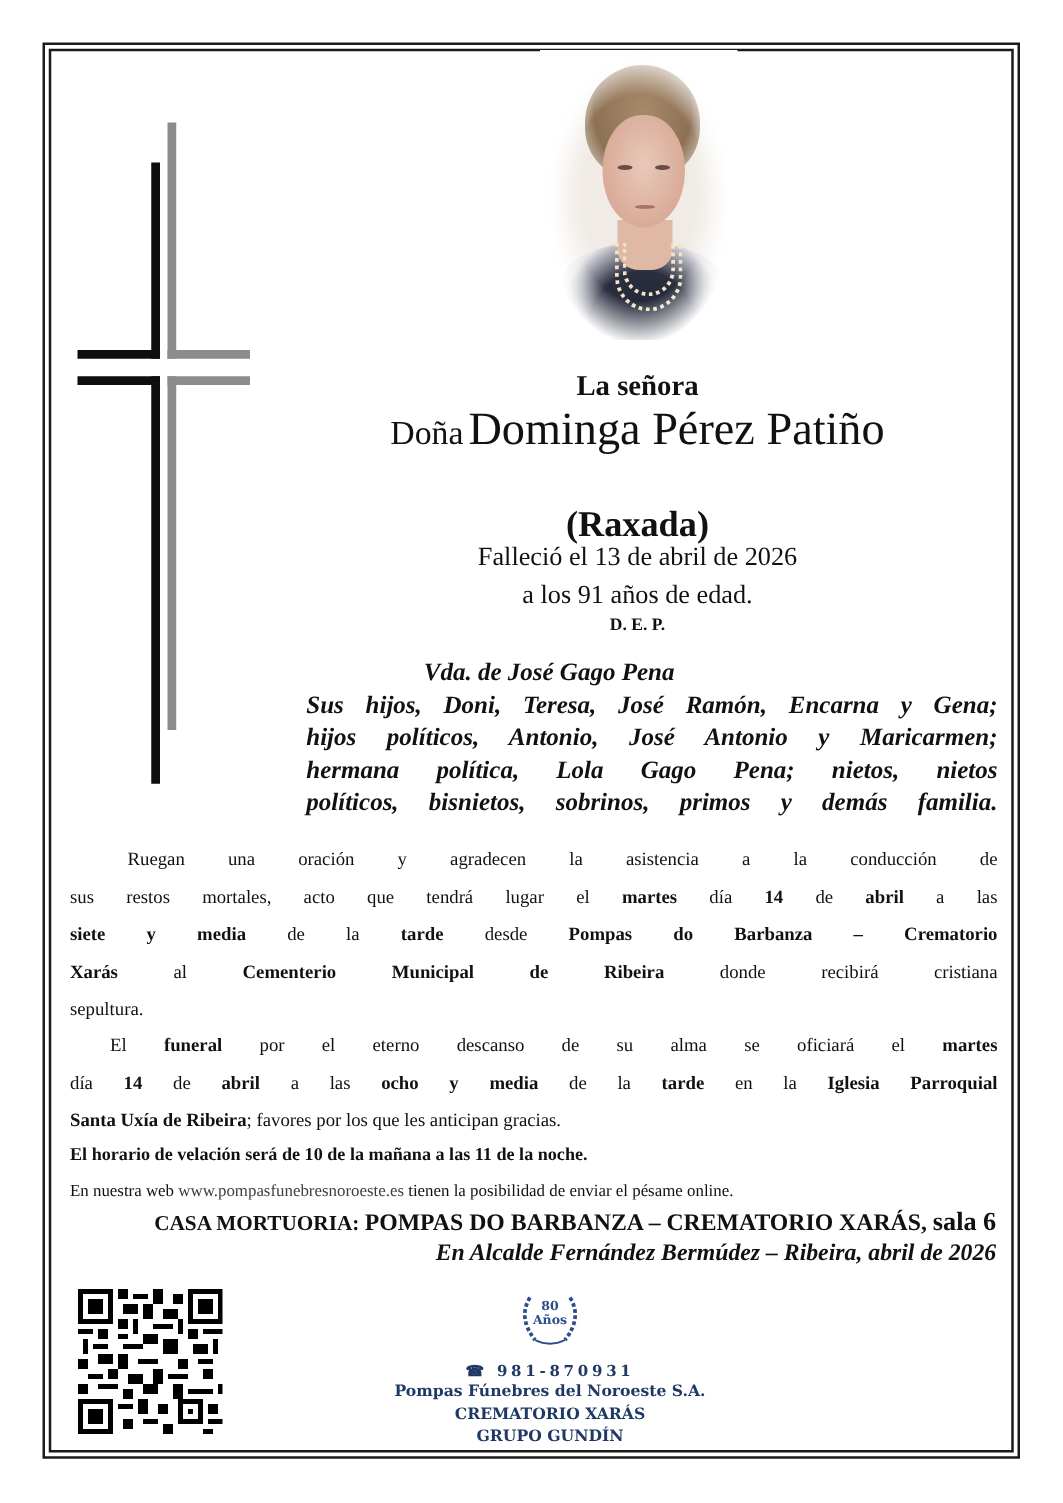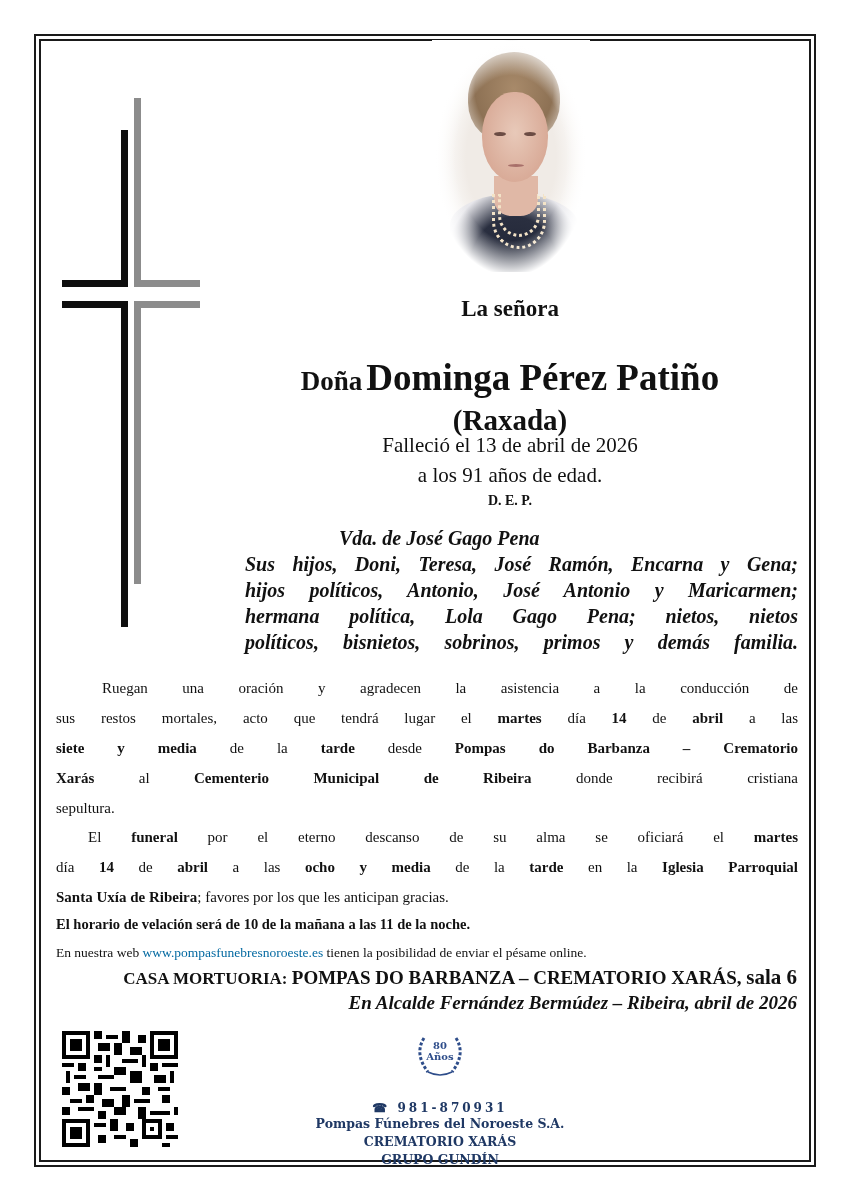--- a/index.html
+++ b/index.html
@@ -33,52 +33,52 @@
      background: radial-gradient(ellipse at 50% 100%, #1e2333 0%, #2a2f40 50%, rgba(230,230,235,0.9) 78%, rgba(255,255,255,0) 100%); }
   .portrait .pearls { position: absolute; left: 56px; top: 150px; width: 48px; height: 52px;
      border: 3px dotted #f3e3c7; border-top: none; border-radius: 0 0 50% 50%; }
   .portrait .pearls2 { position: absolute; left: 62px; top: 150px; width: 36px; height: 40px;
      border: 3px dotted #f3e3c7; border-top: none; border-radius: 0 0 50% 50%; }
   .portrait .fade { position: absolute; inset: -4px;
      background: radial-gradient(ellipse 50% 50% at 50% 50%, rgba(255,255,255,0) 70%, #ffffff 100%); }
 
   .center { position: absolute; left: 200px; width: 620px; text-align: center; }
   .sr { font-weight: bold; font-size: 23px; top: 296px; }
-  .name { top: 356px; font-weight: bold; }
+  .name { top: 322px; font-weight: normal; }
   .name .dona { font-size: 27px; }
   .name .full { font-size: 37px; }
   .alias { top: 404px; font-weight: bold; font-size: 29px; }
   .died { top: 430px; font-size: 21px; line-height: 30px; }
   .dep { top: 493px; font-size: 14px; font-weight: bold; }
 
   .family { position: absolute; left: 205px; width: 593px; top: 525px; font-style: italic; font-weight: bold;
             font-size: 20px; line-height: 26px; }
   .family .vda { display: block; padding-left: 134px; }
   .family .line { display: block; text-align: justify; text-align-last: justify; margin-left: 40px; }
 
   .para { position: absolute; left: 56px; width: 742px; font-size: 15px; line-height: 30px; text-align: justify; }
   .para .ln { display: block; text-align: justify; text-align-last: justify; white-space: nowrap; }
   .para .ln.last { text-align-last: left; }
   .p1 { top: 673px; }
   .p2 { top: 822px; }
   .para b { font-weight: bold; }
 
   .horario { position: absolute; left: 56px; top: 916px; font-size: 14.5px; font-weight: bold; }
   .web { position: absolute; left: 56px; top: 945px; font-size: 13.5px; }
-  .web .url { color: #0369a1; }
+  .web .url { color: #404040; }
   .casa { position: absolute; right: 53px; top: 965px; font-size: 19px; font-weight: bold; }
   .casa .small { font-size: 17px; }
   .alcalde { position: absolute; right: 53px; top: 992px; font-size: 19px; font-weight: bold; font-style: italic; }
 
   .qr { position: absolute; left: 62px; top: 1030px; width: 116px; height: 118px; }
 
   .footer { position: absolute; left: 310px; width: 260px; top: 1030px; text-align: center; color: #1f3864;
             font-family: "DejaVu Serif", serif; font-weight: bold; }
   .laurel { margin: 0 auto; width: 60px; height: 50px; position: relative; }
-  .phone { font-size: 12px; letter-spacing: 3px; margin-top: 21px; }
+  .phone { font-size: 12px; letter-spacing: 3px; margin-top: 10px; }
   .fl { font-size: 12.5px; line-height: 18px; }
 </style>
 </head>
 <body>
 
 <div class="frame-outer"></div>
 <div class="frame-inner"></div>
 
 <div class="cross">
 

